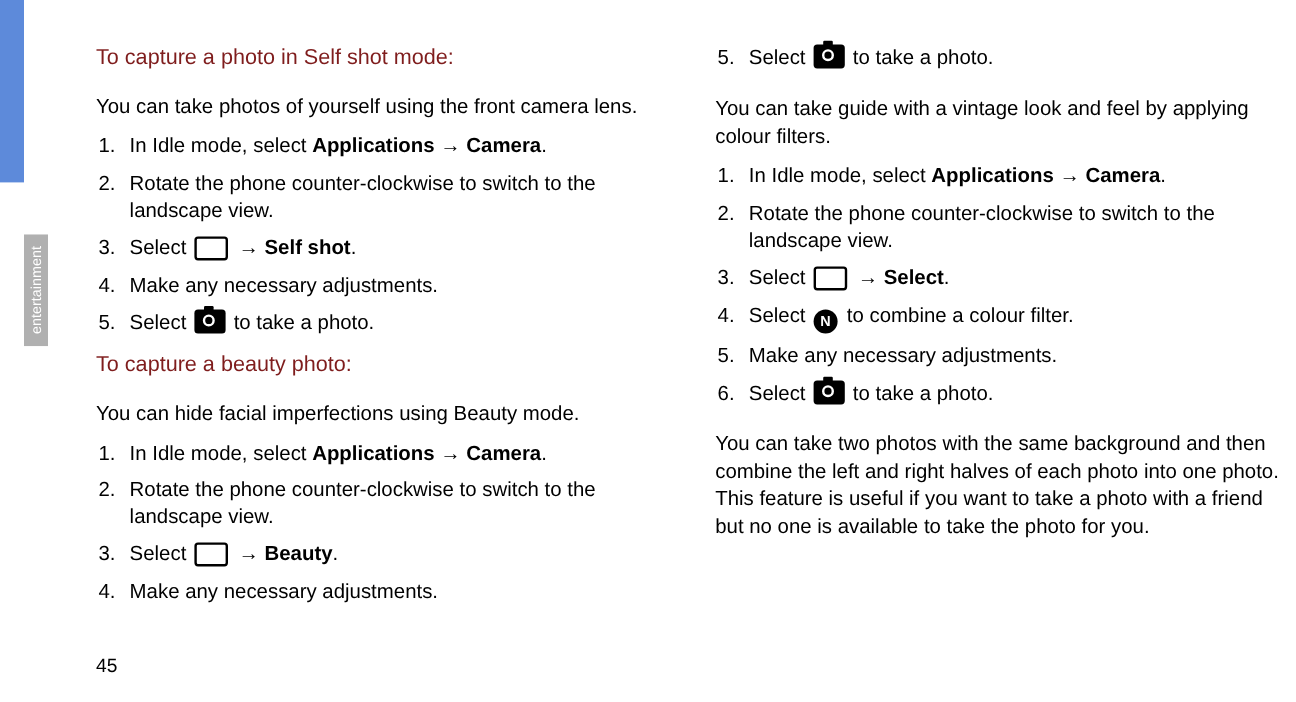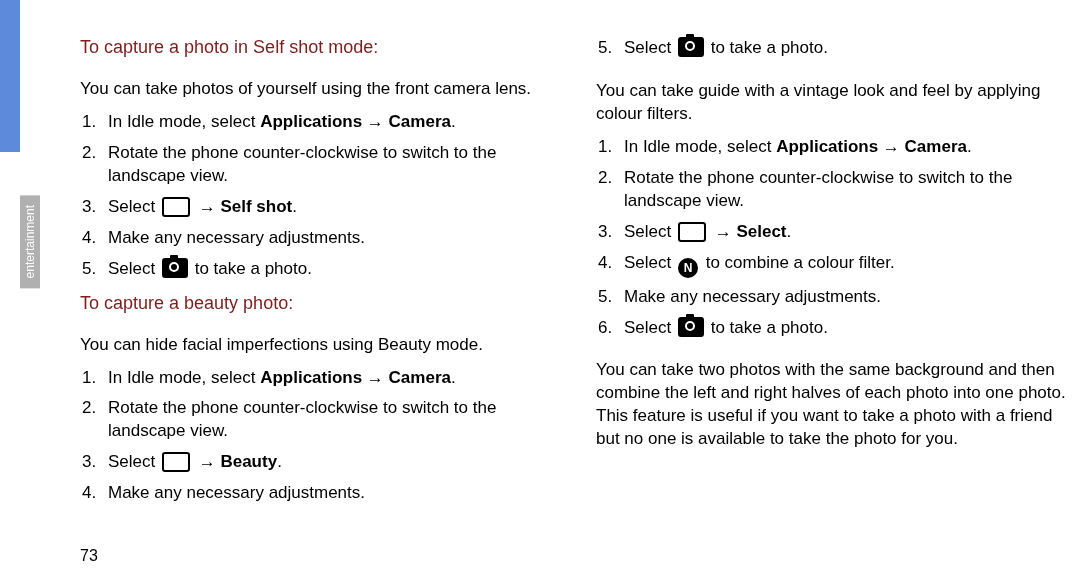--- a/index.html
+++ b/index.html
@@ -220,13 +220,13 @@
         <span class="txt">
           <span>Select </span><span class="icon-cam"></span><span> to take a photo.</span>
         </span>
       </li>
     </ol>
 
     <p class="body">You can take two photos with the same background and then combine the left and right halves of each photo into one photo. This feature is useful if you want to take a photo with a friend but no one is available to take the photo for you.</p>
   </div>
 </div>
 
-<div class="page-num">73</div>
+<div class="page-num">45</div>
 
 </body></html>

